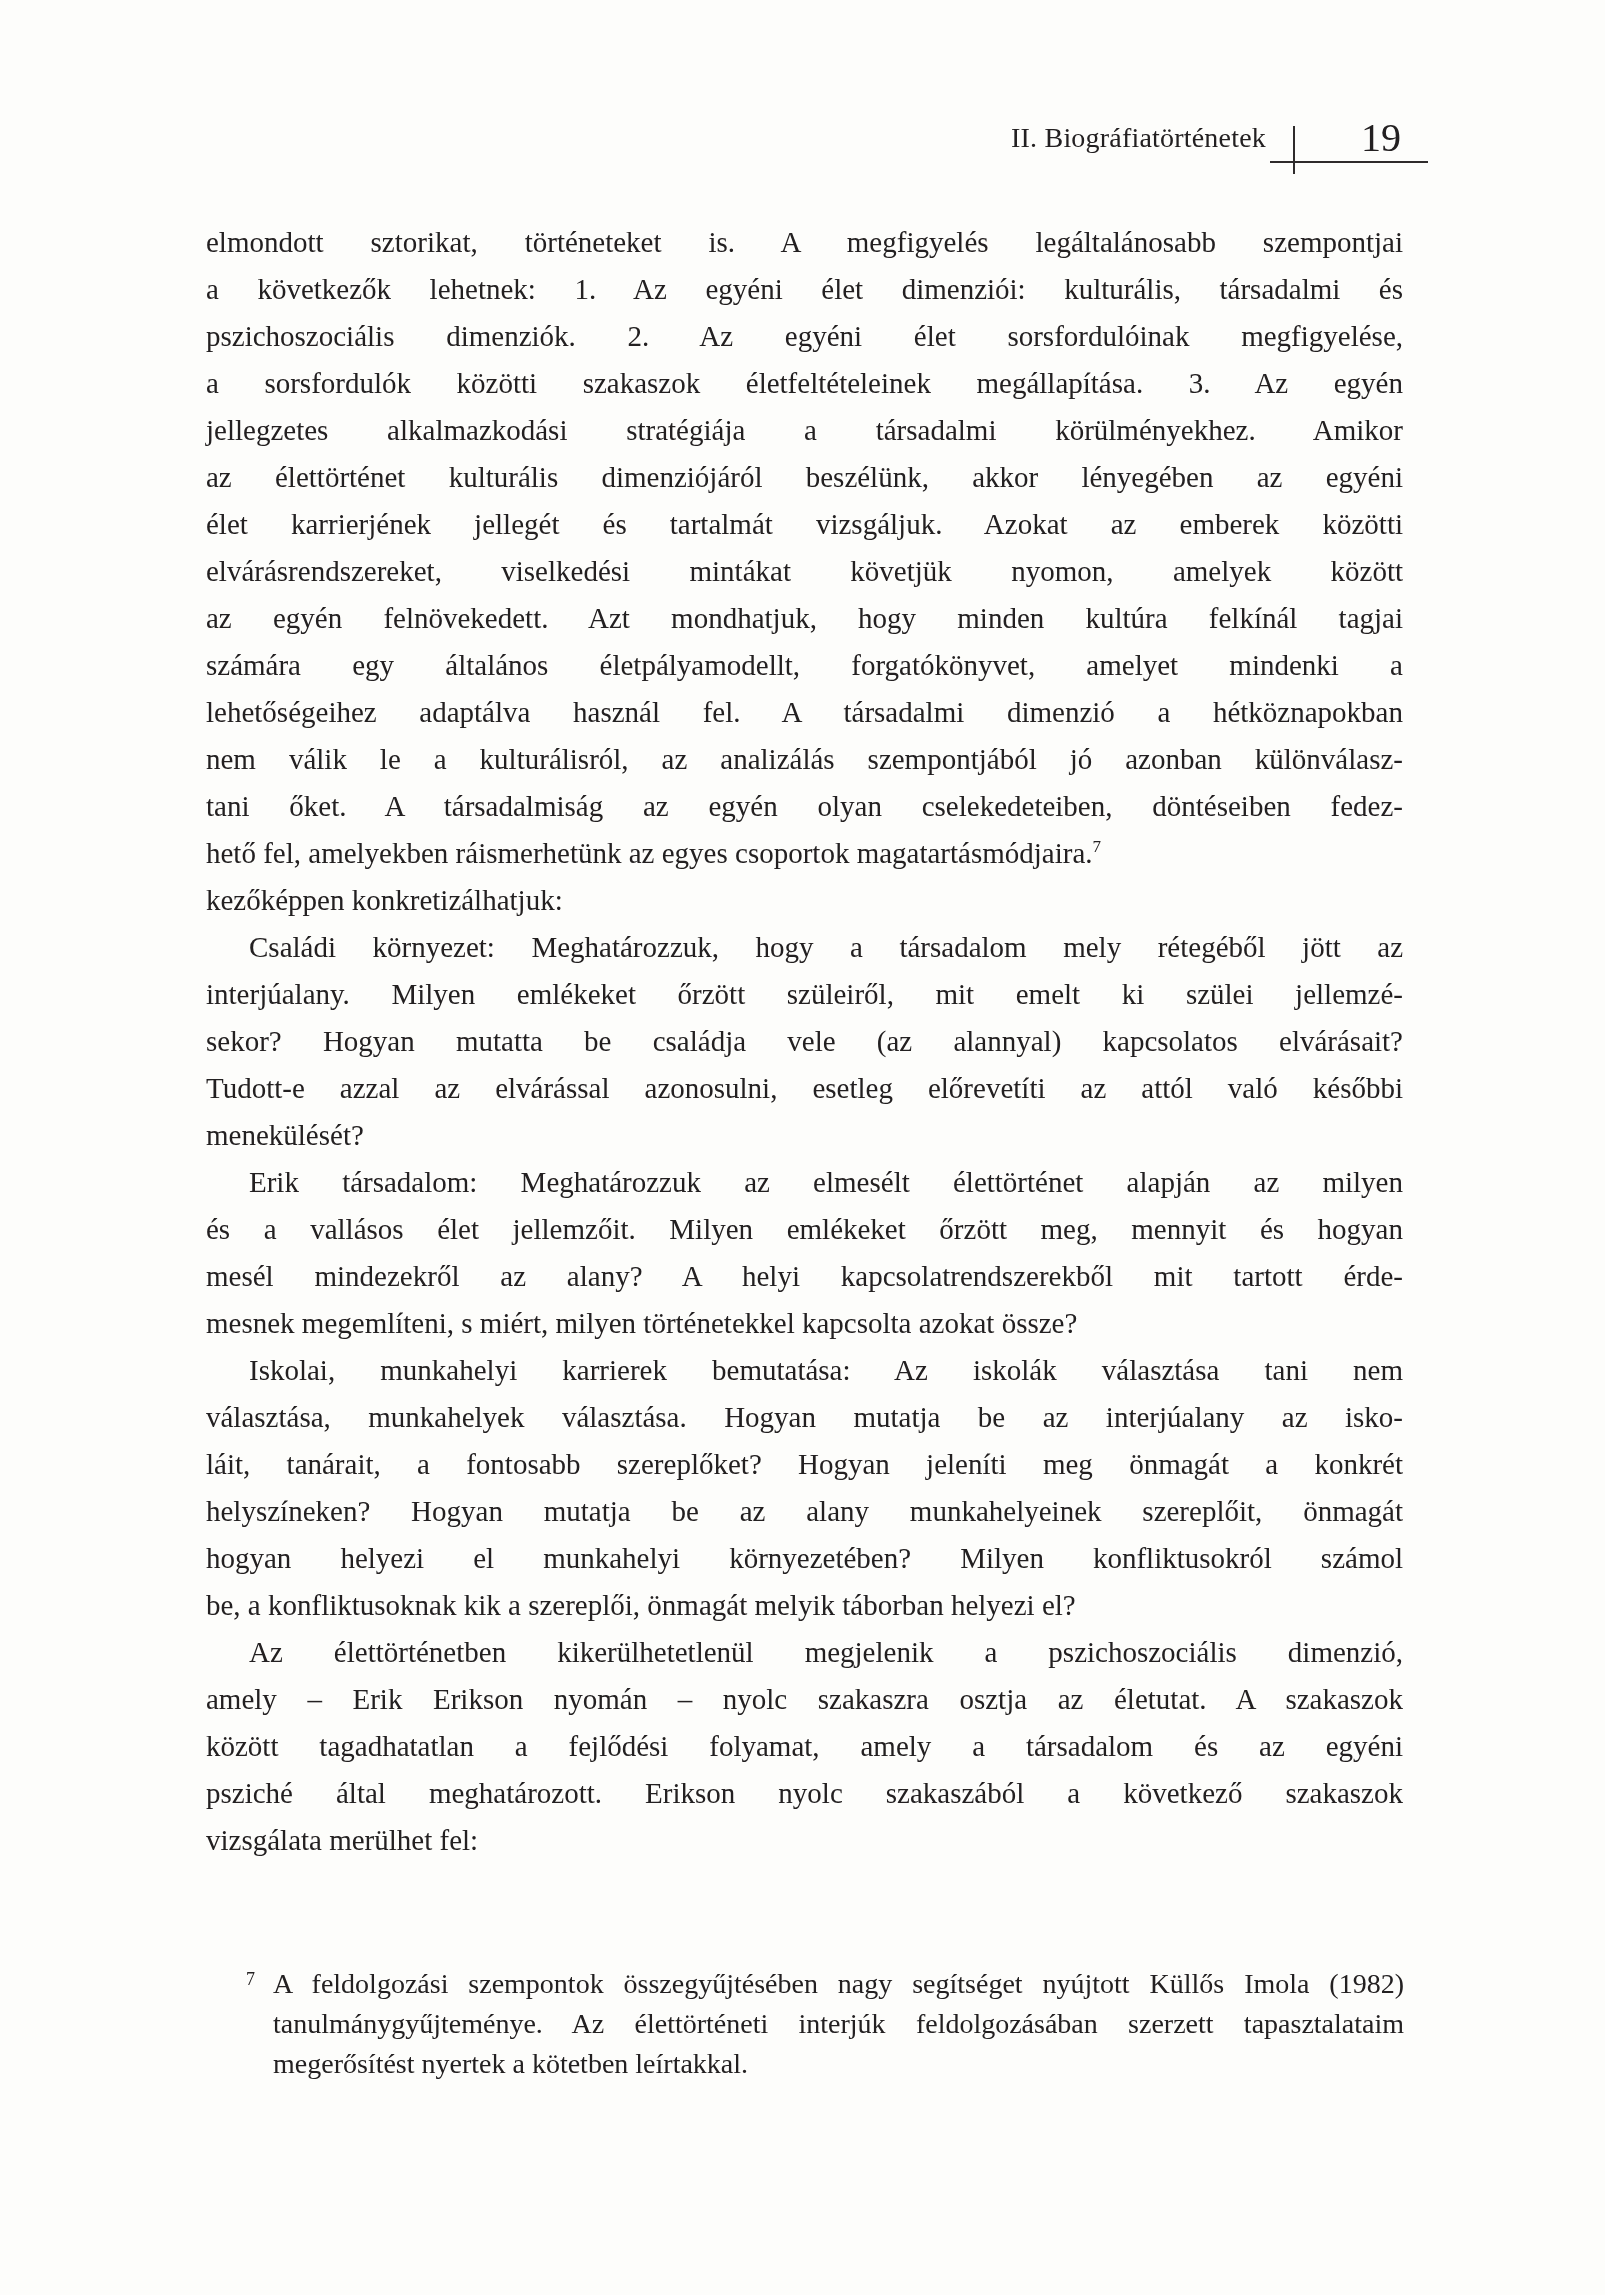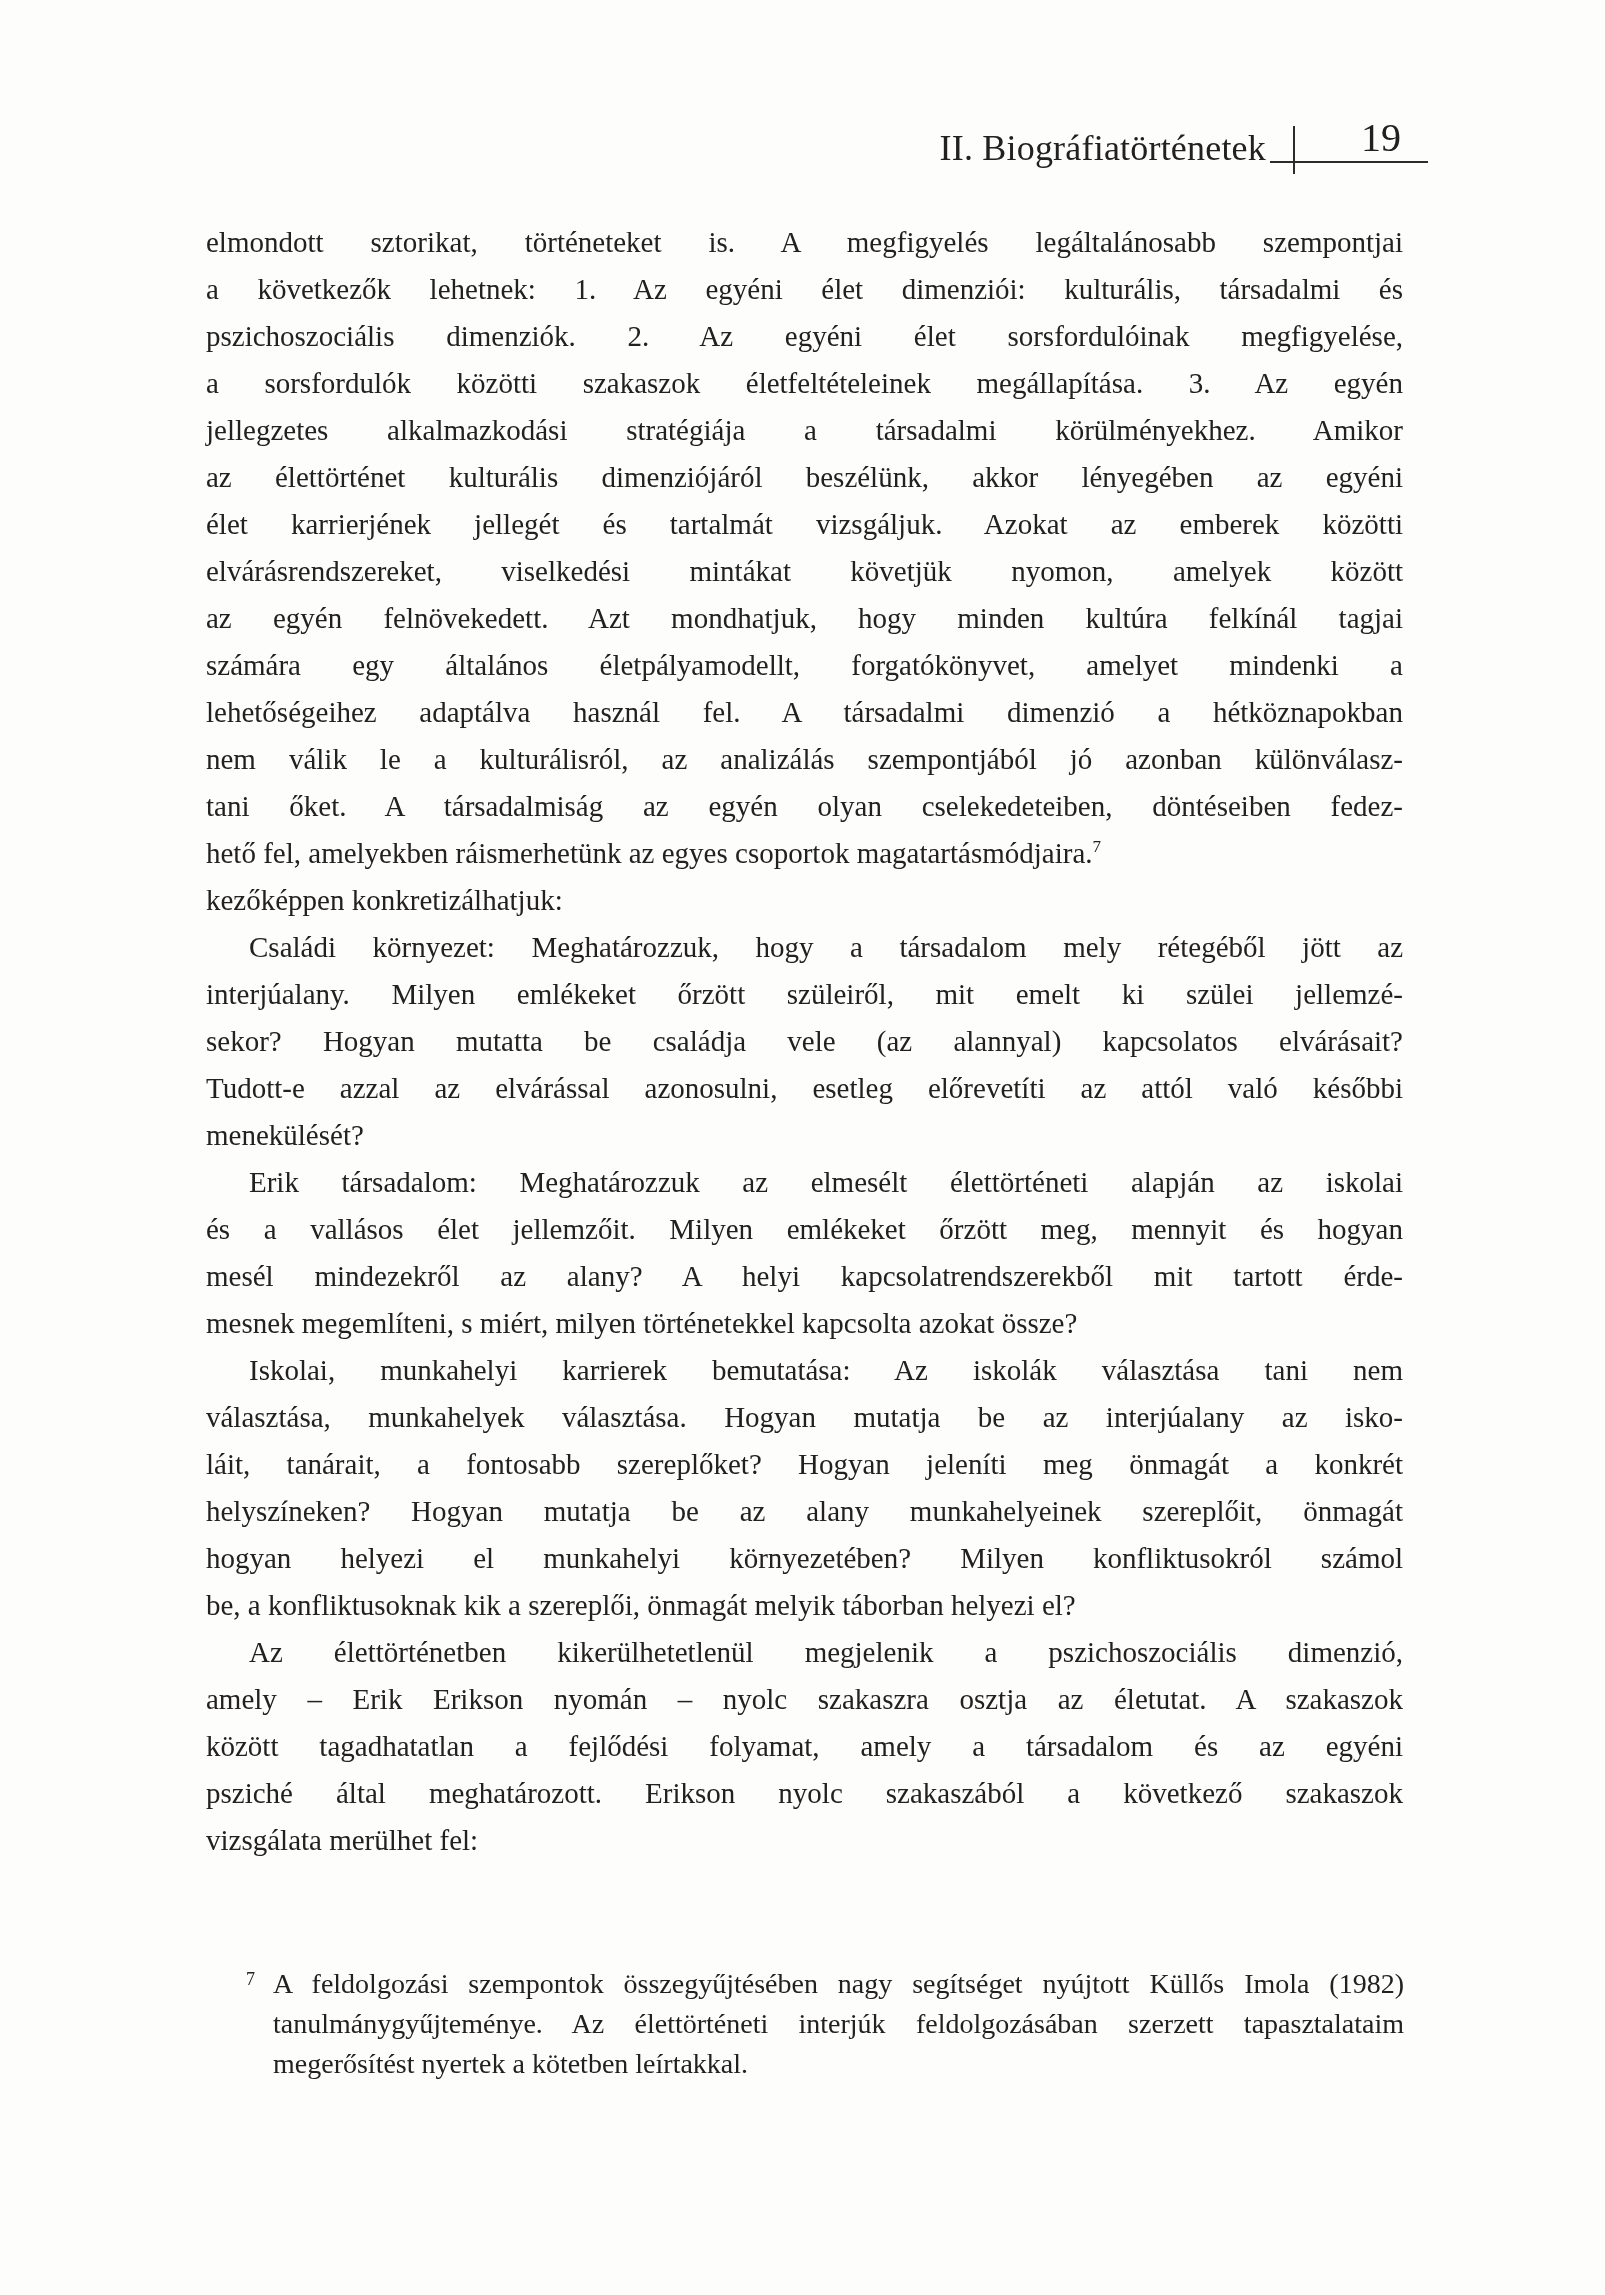--- a/index.html
+++ b/index.html
@@ -12,23 +12,23 @@
     position: relative;
     background: #fdfdfb;
     font-family: "Liberation Serif", "DejaVu Serif", serif;
     color: #232021;
     overflow: hidden;
   }
 
   
   .running-head-title {
     position: absolute;
-    top: 130px;
+    top: 124px;
     right: 339px;
-    font-size: 36px;
+    font-size: 28px;
     line-height: 1;
     letter-spacing: 0.2px;
     white-space: nowrap;
   }
   .page-number {
     position: absolute;
     top: 118px;
     left: 1361px;
     font-size: 40px;
     line-height: 1;
@@ -130,21 +130,21 @@
     <div class="line"><span>lehetőségeihez adaptálva használ fel. A társadalmi dimenzió a hétköznapokban</span></div>
     <div class="line"><span>nem válik le a kulturálisról, az analizálás szempontjából jó azonban különválasz-</span></div>
     <div class="line"><span>tani őket. A társadalmiság az egyén olyan cselekedeteiben, döntéseiben fedez-</span></div>
     <div class="line para-end"><span>hető fel, amelyekben ráismerhetünk az egyes csoportok magatartásmódjaira.</span><sup class="fn-ref">7</sup></div>
     <div class="line para-end"><span>kezőképpen konkretizálhatjuk:</span></div>
     <div class="line indent"><span class="italic">Családi környezet:</span><span> Meghatározzuk, hogy a társadalom mely rétegéből jött az</span></div>
     <div class="line"><span>interjúalany. Milyen emlékeket őrzött szüleiről, mit emelt ki szülei jellemzé-</span></div>
     <div class="line"><span>sekor? Hogyan mutatta be családja vele (az alannyal) kapcsolatos elvárásait?</span></div>
     <div class="line"><span>Tudott-e azzal az elvárással azonosulni, esetleg előrevetíti az attól való későbbi</span></div>
     <div class="line para-end"><span>menekülését?</span></div>
-    <div class="line indent"><span class="italic">Erik társadalom:</span><span> Meghatározzuk az elmesélt élettörténeti alapján az iskolai</span></div>
+    <div class="line indent"><span class="italic">Erik társadalom:</span><span> Meghatározzuk az elmesélt élettörténet alapján az milyen</span></div>
     <div class="line"><span>és a vallásos élet jellemzőit. Milyen emlékeket őrzött meg, mennyit és hogyan</span></div>
     <div class="line"><span>mesél mindezekről az alany? A helyi kapcsolatrendszerekből mit tartott érde-</span></div>
     <div class="line para-end"><span>mesnek megemlíteni, s miért, milyen történetekkel kapcsolta azokat össze?</span></div>
     <div class="line indent"><span class="italic">Iskolai, munkahelyi karrierek bemutatása:</span><span> Az iskolák választása tani nem</span></div>
     <div class="line"><span>választása, munkahelyek választása. Hogyan mutatja be az interjúalany az isko-</span></div>
     <div class="line"><span>láit, tanárait, a fontosabb szereplőket? Hogyan jeleníti meg önmagát a konkrét</span></div>
     <div class="line"><span>helyszíneken? Hogyan mutatja be az alany munkahelyeinek szereplőit, önmagát</span></div>
     <div class="line"><span>hogyan helyezi el munkahelyi környezetében? Milyen konfliktusokról számol</span></div>
     <div class="line para-end"><span>be, a konfliktusoknak kik a szereplői, önmagát melyik táborban helyezi el?</span></div>
     <div class="line indent"><span>Az élettörténetben kikerülhetetlenül megjelenik a pszichoszociális dimenzió,</span></div>

